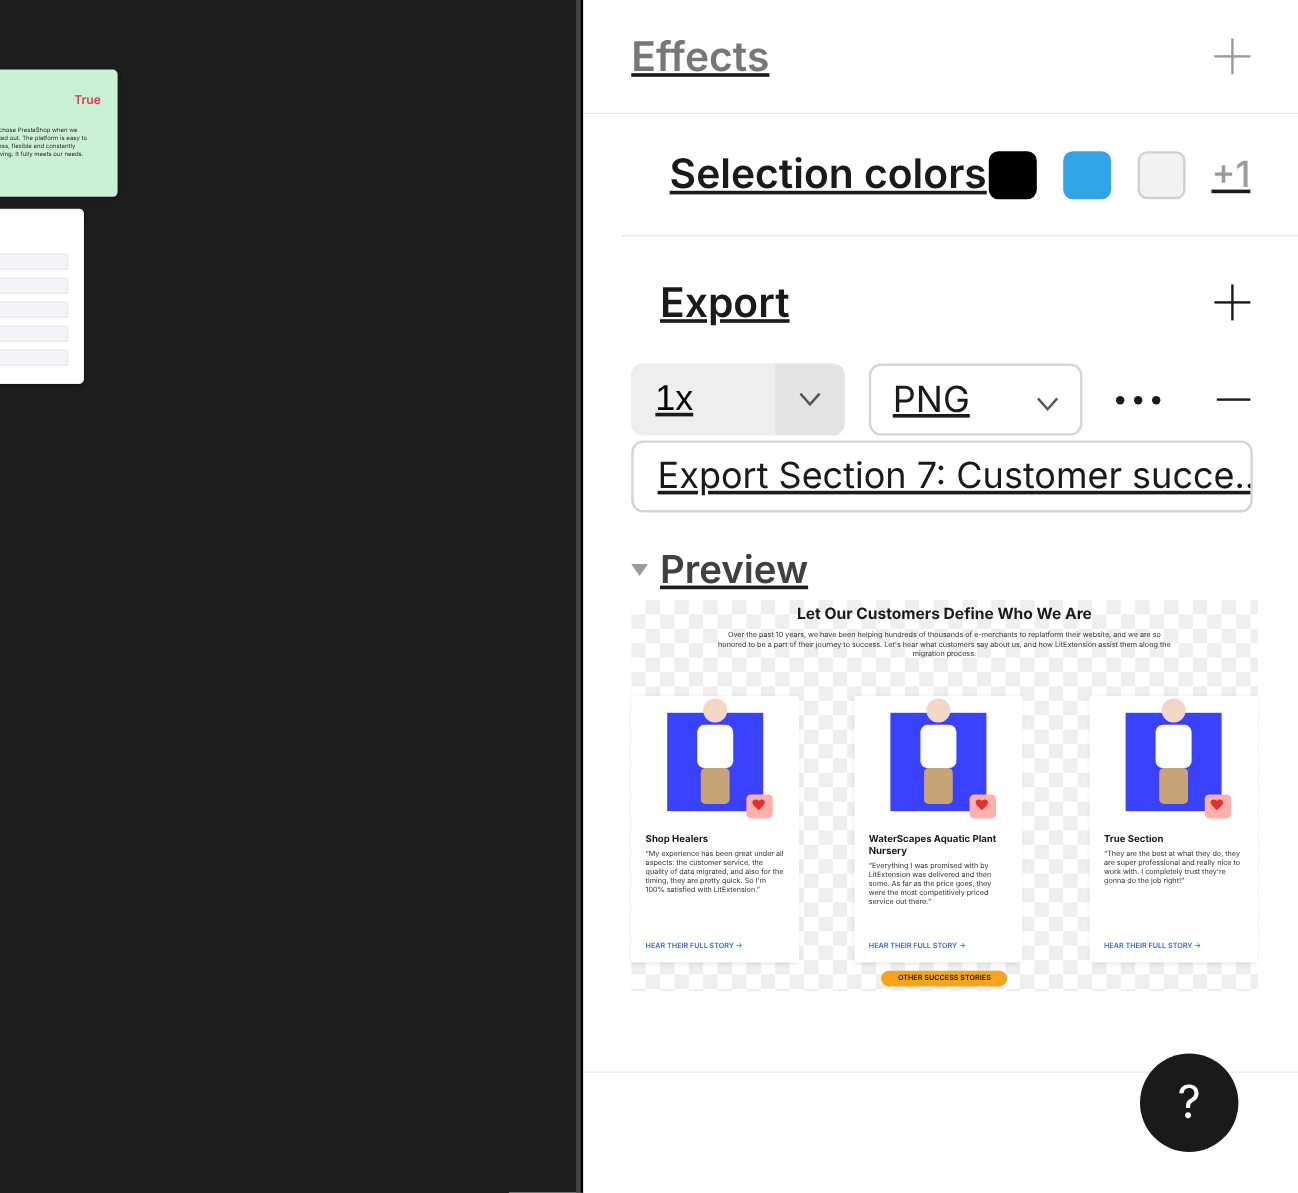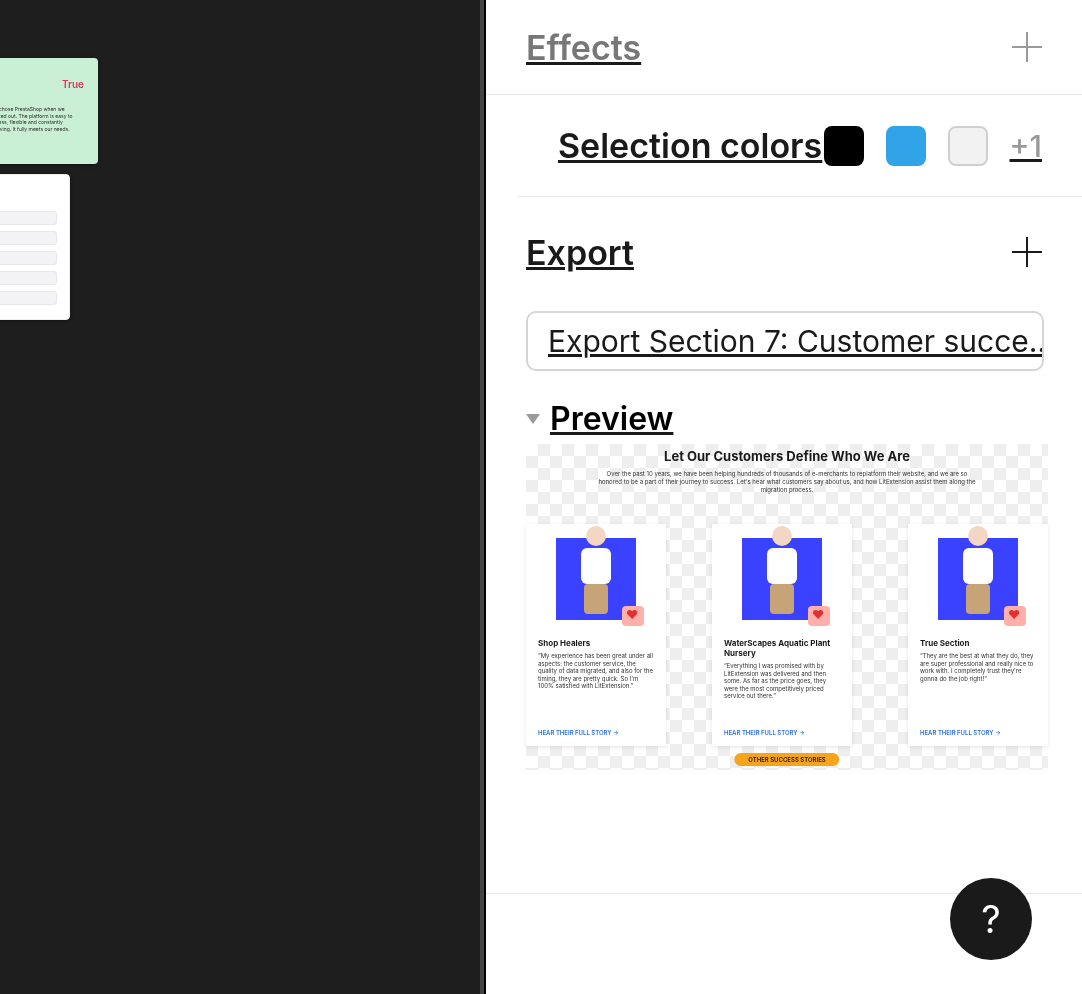--- a/index.html
+++ b/index.html
@@ -23,41 +23,41 @@
   .section.effects h2 { font-size: 34px; font-weight: 600; color: #777; }
   .section.colors { height: 102px; display: flex; align-items: center; margin-left: 32px; }
   .section.colors h2 { font-size: 34px; font-weight: 600; }
   .swatches { margin-left: auto; display: flex; align-items: center; gap: 22px; }
   .sw { width: 40px; height: 40px; border-radius: 8px; }
   .sw.outline { border: 2px solid #d0d0d0; background: #f2f2f2; }
   .more { font-size: 30px; color: #9a9a9a; font-weight: 500; }
 
   .section.export { border-bottom: none; padding-bottom: 30px; padding-top: 24px; }
   .export-head { display: flex; align-items: center; justify-content: space-between; height: 62px; }
-  .export-head h2 { font-size: 34px; font-weight: 600; }
+  .export-head h2 { font-size: 34px; font-weight: 600; margin-left: 24px; }
   .plus { width: 30px; height: 30px; position: relative; }
   .plus::before, .plus::after { content: ""; position: absolute; left: 50%; top: 50%; background: #1a1a1a; transform: translate(-50%, -50%); }
   .plus::before { width: 2px; height: 30px; }
   .plus::after  { width: 30px; height: 2px; }
   .plus.grey::before, .plus.grey::after { background: #9a9a9a; }
   .minus { width: 28px; height: 2px; background: #1a1a1a; }
 
   .export-row { display: flex; align-items: center; gap: 20px; margin-top: 20px; }
   .scale { display: flex; height: 60px; border-radius: 10px; overflow: hidden; background: #eee; }
   .scale input { width: 120px; border: none; background: #eee; font-size: 30px; padding: 0 20px; outline: none; }
   .scale .chev { width: 58px; background: #e3e3e3; display: flex; align-items: center; justify-content: center; }
   .format { width: 178px; height: 60px; border: 2px solid #d5d5d5; border-radius: 10px; display: flex; align-items: center; padding: 0 18px; font-size: 30px; }
   .format .chev { margin-left: auto; }
   .dots { display: flex; gap: 8px; margin-left: 8px; }
   .dots span { width: 7px; height: 7px; border-radius: 50%; background: #1a1a1a; }
   .export-row .minus { margin-left: auto; }
 
-  .export-btn { margin-top: 28px; width: 518px; height: 60px; border: 2px solid #d5d5d5; border-radius: 10px; display: flex; align-items: center; padding: 0 20px; font-size: 30px; background: #fff; white-space: nowrap; overflow: hidden; }
-
-  .preview-head { display: flex; align-items: center; gap: 10px; margin-top: 28px; color: #000000; }
+  .export-btn { margin-top: 4px; width: 518px; height: 60px; border: 2px solid #d5d5d5; border-radius: 10px; display: flex; align-items: center; padding: 0 20px; font-size: 30px; background: #fff; white-space: nowrap; overflow: hidden; }
+
+  .preview-head { display: flex; align-items: center; gap: 10px; margin-top: 28px; color: #404040; }
   .preview-head .tri { width: 0; height: 0; border-left: 7px solid transparent; border-right: 7px solid transparent; border-top: 10px solid #9a9a9a; }
   .preview-head span { font-size: 32px; font-weight: 600; }
 
   .preview { position: relative; margin-top: 6px; width: 522px; height: 326px; background-image:
       linear-gradient(45deg,#eee 25%,transparent 25%),
       linear-gradient(-45deg,#eee 25%,transparent 25%),
       linear-gradient(45deg,transparent 75%,#eee 75%),
       linear-gradient(-45deg,transparent 75%,#eee 75%);
     background-size: 24px 24px;
     background-position: 0 0, 0 12px, 12px -12px, -12px 0; }
@@ -116,20 +116,45 @@
         <div class="more">+1</div>
       </div>
     </div>
 
     <div class="section export">
       <div class="export-head">
         <h2>Export</h2>
         <div class="plus"></div>
       </div>
 
+      <div class="export-row">
+        <div class="scale">
+          <input value="1x" style="">
+          <div class="chev">
+            <svg viewBox="0 0 18 12">
+                <path d="M1 1 L9 10 L17 1" stroke="#555" stroke-width="2" fill="none"></path>
+              </svg>
+          </div>
+        </div>
+
+        <div class="format">
+          <span>PNG</span>
+          <div class="chev"><svg viewBox="0 0 18 12">
+                <path d="M1 1 L9 10 L17 1" stroke="#555" stroke-width="2" fill="none"></path>
+              </svg></div>
+        </div>
+
+        <div class="dots">
+          <span></span>
+            <span></span>
+            <span></span>
+        </div>
+
+        <div class="minus"></div>
+      </div>
 
       <div class="export-btn">
         <span>Export Section 7: Customer succe…</span>
       </div>
 
       <div class="preview-head">
         <div class="tri"></div>
         <span>Preview</span>
       </div>
 

